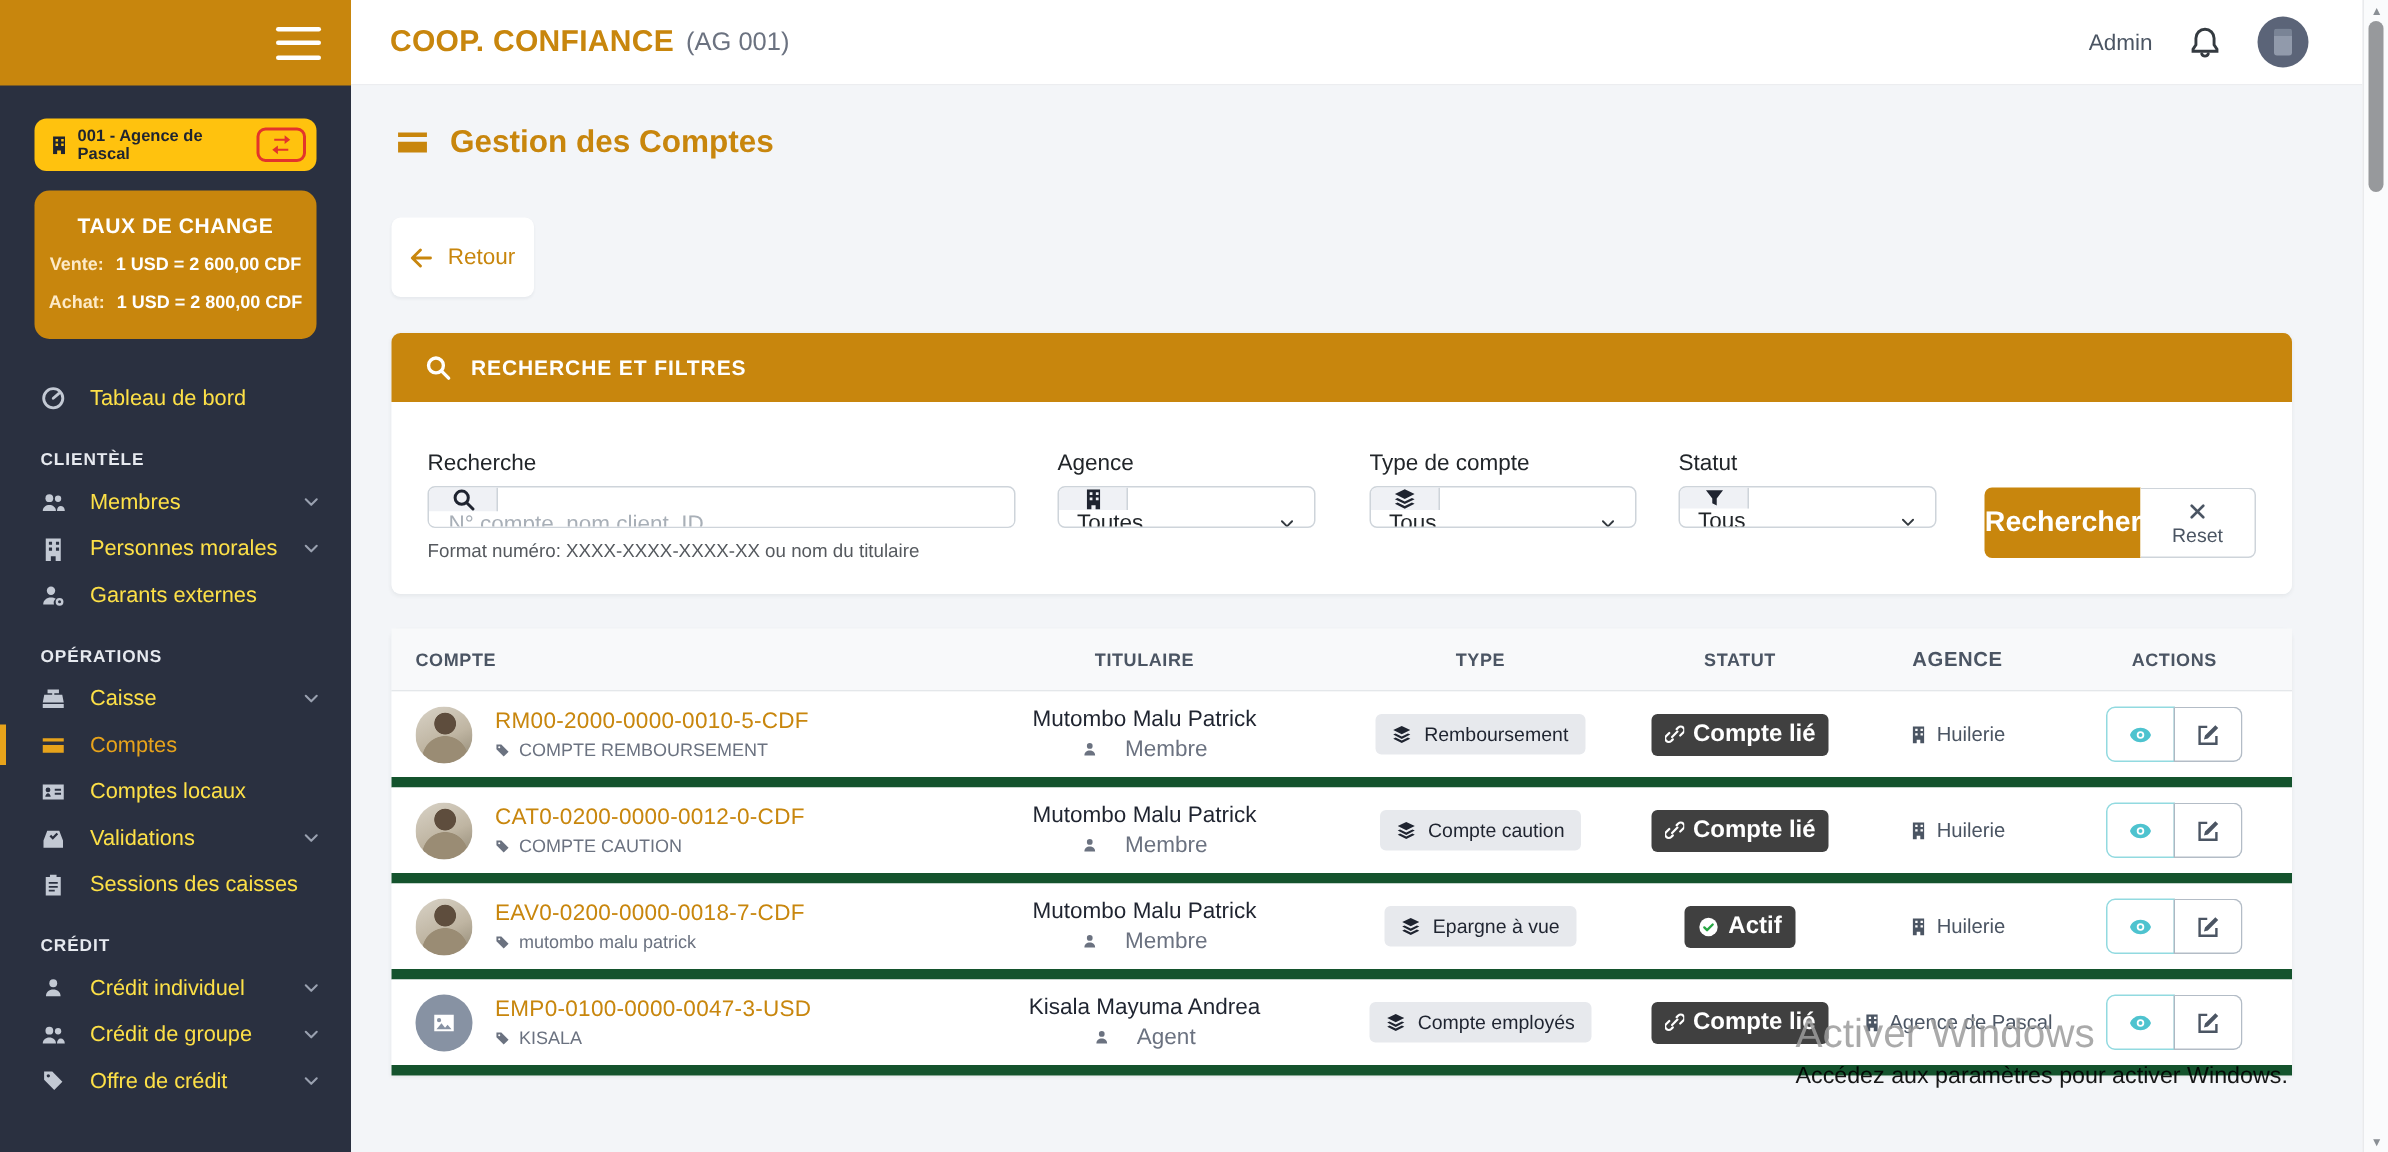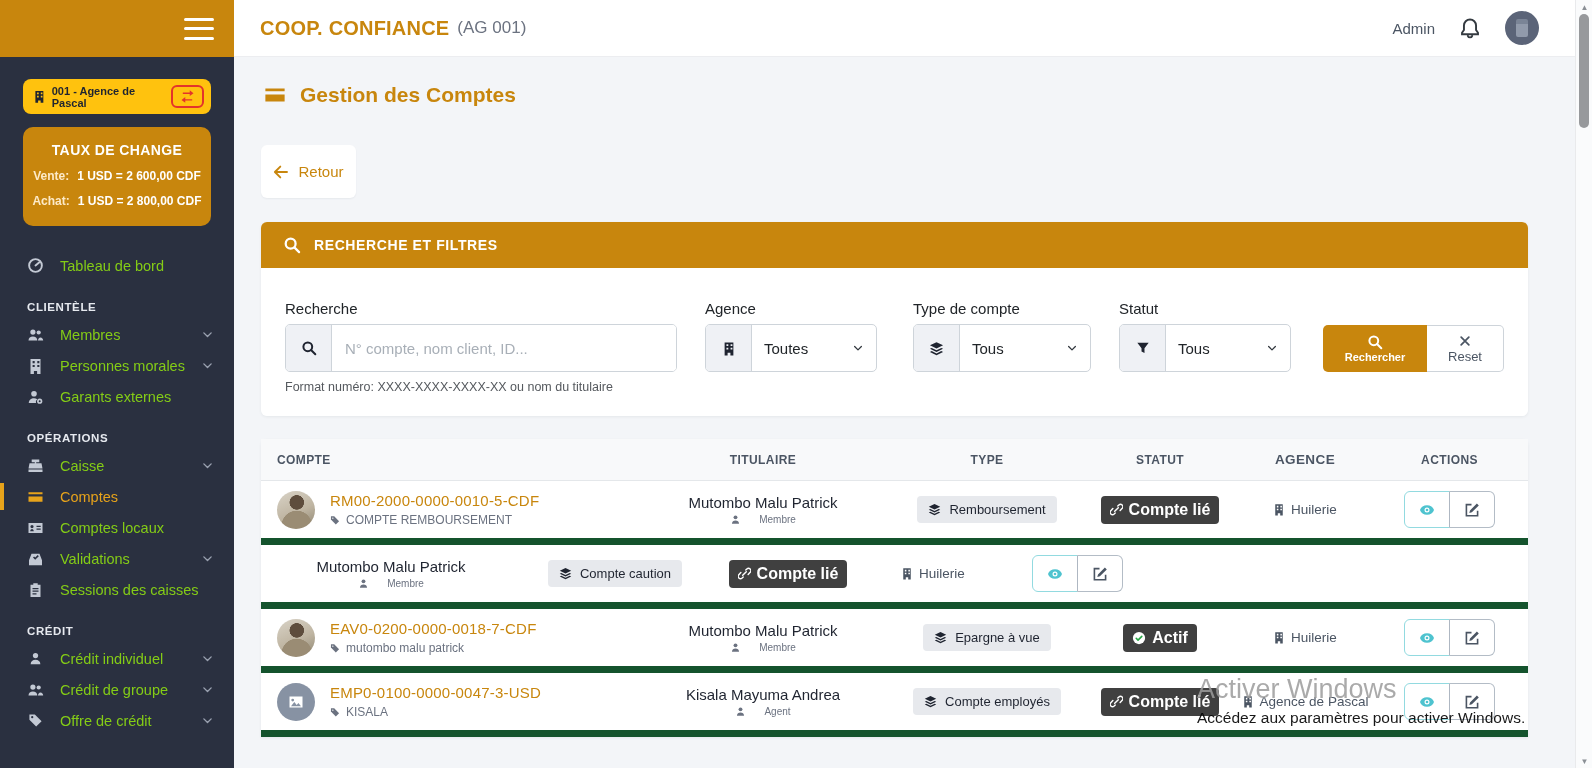--- a/index.html
+++ b/index.html
@@ -18,21 +18,21 @@
   .agency-label { font-size:11px; font-weight:bold; color:#1F2430; display:flex; align-items:center; gap:6px; }
   .swap-box { width:34px; height:23px; border:2px solid #E3342B; border-radius:6px; display:flex; align-items:center; justify-content:center; color:#E3342B; background:transparent; }
 
   .exchange { margin:13px auto 0; width:188px; background:#C8860D; border-radius:10px; padding:15px 8px 18px; color:#fff; text-align:center; }
   .exchange-title { font-size:14px; font-weight:800; letter-spacing:.4px; }
   .exchange-line { margin-top:11px; font-size:12px; font-weight:bold; }
   .exchange-line .lbl { margin-right:8px; color:#FDEAC8; }
 
   .nav { margin-top:24px; }
   .nav-section-header { font-size:11.5px; font-weight:800; letter-spacing:.6px; color:#E6E9EF; margin:20px 0 6px 27px; }
-  .nav-item { height:31px; display:flex; align-items:center; padding:0 20px 0 27px; color:#84cc16; font-size:14.5px; cursor:pointer; position:relative; }
+  .nav-item { height:31px; display:flex; align-items:center; padding:0 20px 0 27px; color:#fde047; font-size:14.5px; cursor:pointer; position:relative; }
   .nav-item .nav-ic { width:17px; margin-right:16px; color:#C3C9D4; flex:0 0 auto; text-align:center; }
   .nav-item .chev { margin-left:auto; color:#9AA1B0; }
   .nav-item.active { color:#E7A31B; }
   .nav-item.active .nav-ic { color:#E7A31B; }
   .nav-item.active::before { content:""; position:absolute; left:0; top:2px; bottom:2px; width:4px; background:#E7A31B; }
 
   
   .topbar { position:absolute; left:234px; top:0; width:1341px; height:57px; background:#fff; border-bottom:1px solid #ECEDF0;
     display:flex; align-items:center; padding:0 26px; z-index:4; }
   .brand { font-size:20px; font-weight:800; color:#C8860D; letter-spacing:.2px; }
@@ -52,34 +52,34 @@
   .back-card { margin-top:38px; width:95px; height:53px; background:#fff; border-radius:6px; box-shadow:0 1px 2px rgba(40,50,60,.06);
     display:flex; align-items:center; justify-content:center; gap:9px; color:#C8860D; font-size:15px; cursor:pointer; }
 
   .card-head { height:46px; background:#C8860D; border-radius:6px 6px 0 0; display:flex; align-items:center; padding:0 22px; color:#fff;text-align:right; }
   .card-head-title { font-size:14px; font-weight:800; letter-spacing:.6px; margin-left:13px; }
 
   .filters-card { margin-top:24px; box-shadow:0 1px 3px rgba(40,50,60,.07); border-radius:6px; }
   .filters-body { background:#fff; border-radius:0 0 6px 6px; padding:32px 24px 22px; display:flex; }
   .f-col { display:flex; flex-direction:column; }
   .f-label { font-size:15px; color:#212529; margin-bottom:7px; }
-  .input-group { display:flex; height:48px; border:1px solid #CED4DA; border-radius:5px; background:#fff; overflow:hidden; }
+  .input-group { display:flex; height:28px; border:1px solid #CED4DA; border-radius:5px; background:#fff; overflow:hidden;flex-direction:column; }
   .ig-addon { width:46px; background:#EFF1F5; border-right:1px solid #CED4DA; display:flex; align-items:center; justify-content:center; color:#1F2430; flex:0 0 auto; }
   .ig-input { border:none; outline:none; flex:1; padding:0 13px; font-size:15px; font-family:inherit; color:#212529; min-width:0; }
   .ig-input::placeholder { color:#A8AFB7; }
   .fake-select { flex:1; display:flex; align-items:center; justify-content:space-between; padding:0 12px; font-size:15px; color:#212529; cursor:pointer; }
   .fake-select .chev { color:#343A40; }
   .f-helper { margin-top:8px; font-size:12.5px; color:#55595E; }
   .col-search { width:392px; }
   .col-agence { width:172px; margin-left:28px; }
   .col-type   { width:178px; margin-left:36px; }
   .col-statut { width:172px; margin-left:28px; }
   .f-buttons { display:flex; margin-left:32px; margin-top:25px; height:47px; }
   .btn-search { width:104px; background:#C8860D; color:#fff; border:none; border-radius:5px 0 0 5px; cursor:pointer;
-    display:flex; flex-direction:column; align-items:center; justify-content:center; gap:1px; font-size:11px; font-weight:bold; font-family:inherit; }
+    display:flex; flex-direction:row; align-items:center; justify-content:center; gap:1px; font-size:19px; font-weight:bold; font-family:inherit; }
   .btn-reset { width:77px; background:#fff; color:#4B5563; border:1px solid #CED4DA; border-left:none; border-radius:0 5px 5px 0; cursor:pointer;
     display:flex; flex-direction:column; align-items:center; justify-content:center; gap:1px; font-size:13px; font-family:inherit; }
 
   
   .table-card { margin-top:23px; box-shadow:0 1px 3px rgba(40,50,60,.07); border-radius:6px 6px 0 0; }
   .count-badge { background:#E8EAEE; color:#2B3038; font-size:12.5px; font-weight:bold; border-radius:4px; padding:3px 8px; margin-left:14px; }
   .table-hint { margin-left:auto; display:flex; align-items:center; gap:8px; font-size:13px; color:rgba(255,255,255,.95); }
 
   .thead { display:flex; align-items:center; background:#F8F9FA; height:42px; border-bottom:1px solid #E4E7EA;
     font-size:12px; font-weight:bold; color:#4B5563; letter-spacing:.4px; }
@@ -96,21 +96,21 @@
 
   .avatar { width:38px; height:38px; border-radius:50%; flex:0 0 auto; margin-right:15px; }
   .avatar-photo { background:
       radial-gradient(circle at 52% 30%, #5E4D3D 0 7px, rgba(0,0,0,0) 7.5px),
       radial-gradient(circle at 52% 92%, #9A8C74 0 15px, rgba(0,0,0,0) 15.5px),
       linear-gradient(155deg, #D9D3C7 0%, #BFB5A2 55%, #8F8672 100%); }
   .avatar-ph { background:#8792A3; display:flex; align-items:center; justify-content:center; color:#fff; }
   .acct-no { font-size:15px; color:#C8860D; letter-spacing:.2px; }
   .acct-sub { margin-top:4px; font-size:12px; color:#6B7280; display:flex; align-items:center; gap:6px; }
   .holder-name { font-size:15px; color:#1F2430; font-weight:500; }
-  .holder-role { margin-top:3px; font-size:10px; color:#6B7280; display:flex; align-items:center; justify-content:center; gap:18px; }
+  .holder-role { margin-top:3px; font-size:15px; color:#6B7280; display:flex; align-items:center; justify-content:center; gap:18px; }
   .type-pill { display:inline-flex; align-items:center; gap:8px; background:#E7E9ED; border-radius:4px; padding:6px 11px; font-size:13px; color:#1F2430; }
   .badge-green { display:inline-flex; align-items:center; gap:6px; background:#404040; color:#fff; border-radius:4px; padding:5px 9px; font-size:16px; font-weight:bold; }
   .actions-group { display:inline-flex; }
   .btn-eye { width:46px; height:37px; background:#fff; border:1px solid #92DAE0; border-radius:6px 0 0 6px; color:#4EC3CF; cursor:pointer; display:flex; align-items:center; justify-content:center; }
   .btn-edit { width:46px; height:37px; background:#fff; border:1px solid #B3BCC6; border-left:1px solid #AEB7C2; border-radius:0 6px 6px 0; color:#4B5563; cursor:pointer; display:flex; align-items:center; justify-content:center; margin-left:-1px; }
 
   
   .watermark { position:absolute; left:1197px; top:674px; z-index:20; pointer-events:none; color:#9C9C9C; }
   .wm1 { font-size:27px; font-weight:400; opacity:.85; }
   .wm2 { font-size:15.5px; margin-top:4px; color:#000000; opacity:.9; }
@@ -549,20 +549,32 @@
         <button class="btn-edit">
               <svg width="16" height="16">
                 <use href="#i-edit"></use>
               </svg>
             </button>
           </span>
       </div>
     </div>
 
     <div class="trow">
+      <div class="c1">
+        <div class="avatar avatar-photo"></div>
+        <div>
+          <div class="acct-no">CAT0-0200-0000-0012-0-CDF</div>
+          <div class="acct-sub">
+            <svg width="10" height="10">
+                <use href="#i-tag"></use>
+              </svg>
+            <span>COMPTE CAUTION</span>
+          </div>
+        </div>
+      </div>
       <div class="c2">
         <div class="holder-name">Mutombo Malu Patrick</div>
         <div class="holder-role">
           <svg width="11" height="11">
               <use href="#i-user"></use>
             </svg>
           <span>Membre</span>
         </div>
       </div>
       <div class="c3">

